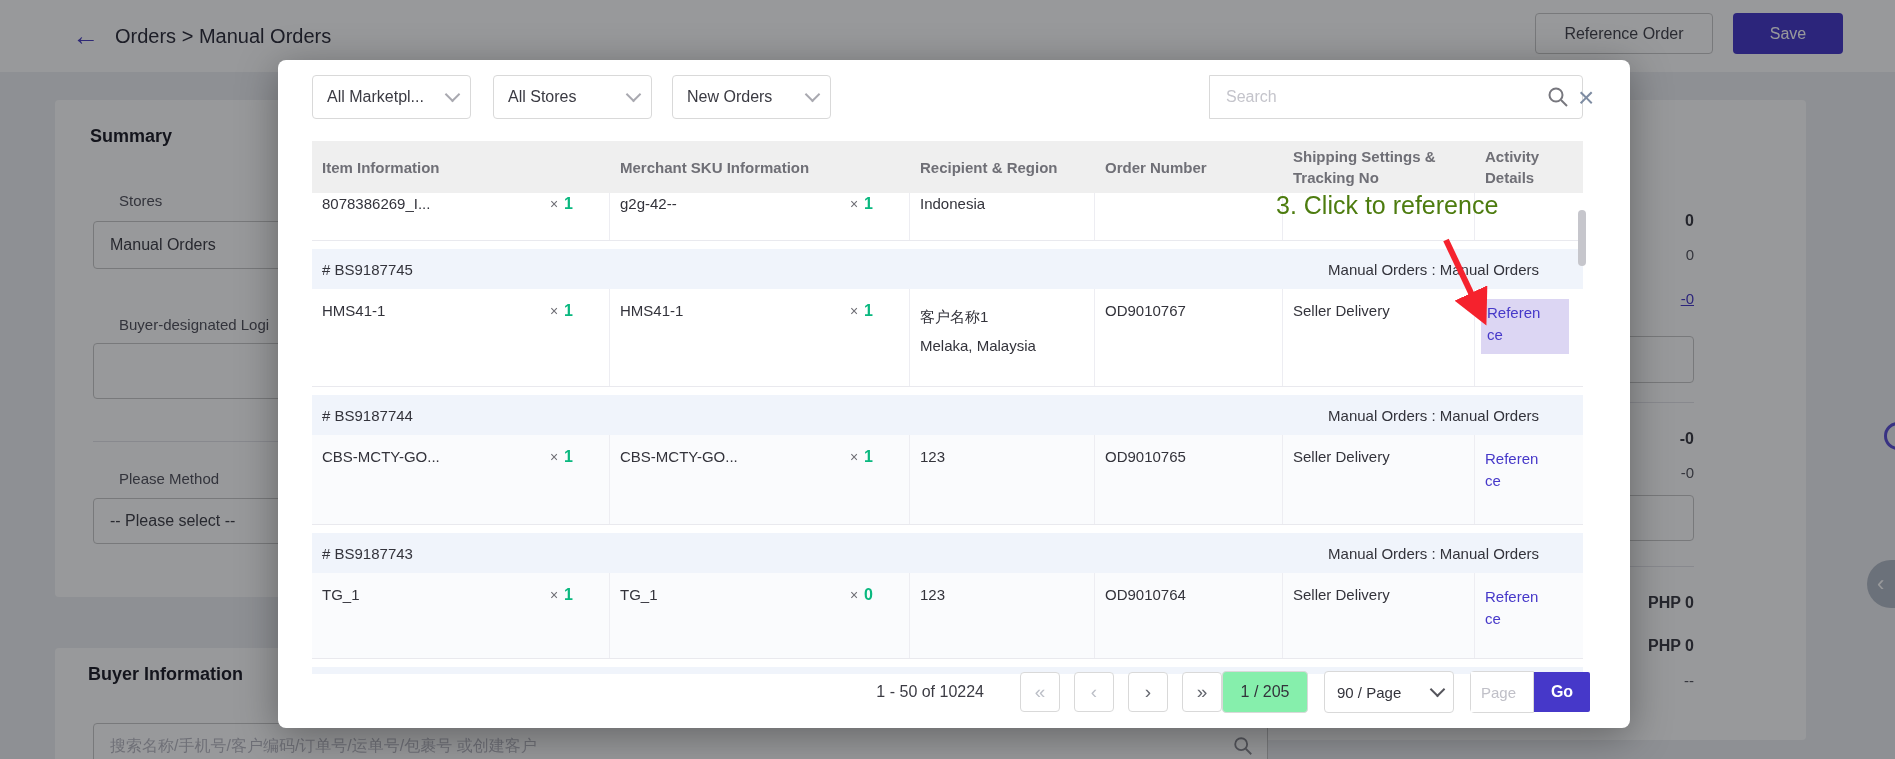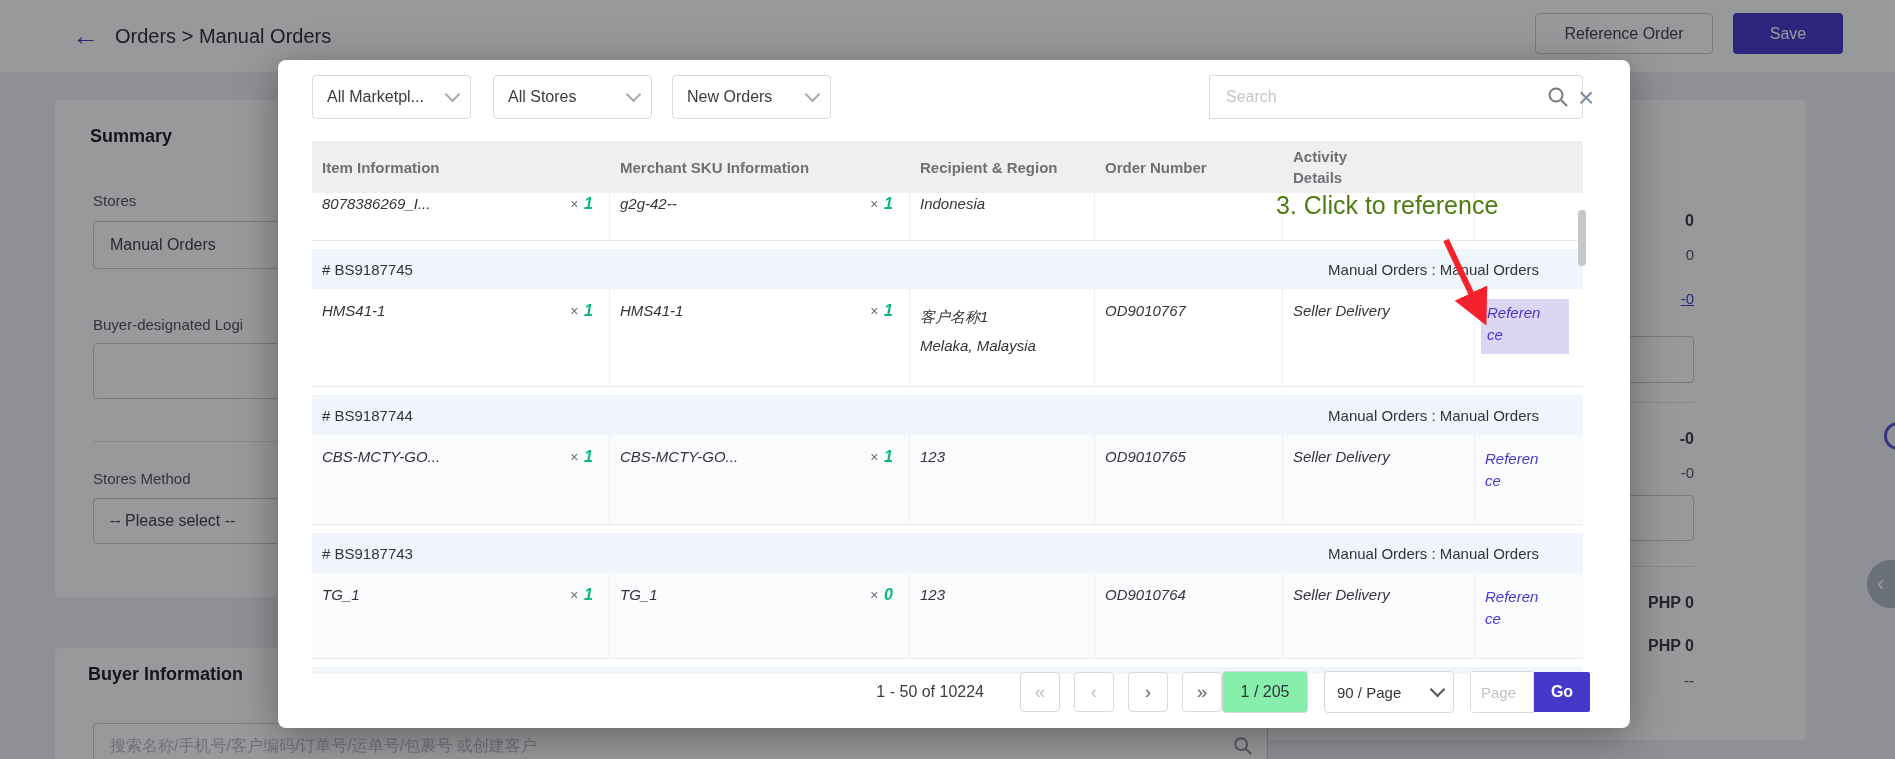--- a/index.html
+++ b/index.html
@@ -10,21 +10,21 @@
   
   .topbar{left:0;top:0;width:1895px;height:72px;background:#ffffff;display:flex;align-items:center;}
   .back{font-size:27px;color:#4a3fc0;margin-left:72px;line-height:1;cursor:pointer;}
   .crumb{font-size:20px;color:#2b2b38;font-weight:500;margin-left:16px;}
   .btn-outline{left:1535px;top:13px;width:178px;height:41px;border:1px solid #c9c9c9;border-radius:4px;
                background:#fff;font-size:16px;color:#44444c;display:flex;align-items:center;justify-content:center;}
   .btn-save{left:1733px;top:13px;width:110px;height:41px;border-radius:4px;background:#4638c9;color:#fff;
             font-size:16px;display:flex;align-items:center;justify-content:center;}
   .card{background:#ffffff;border-radius:4px;}
   .h-title{font-size:18px;font-weight:700;color:#1d1d26;}
-  .f-label{font-size:15px;color:#52525c;}
+  .f-label{font-size:15px;color:#52525c;margin-left:26px;}
   .f-input{border:1px solid #c9c9c9;border-radius:4px;background:#fff;font-size:16px;color:#3e3e46;
            padding:0 16px;width:100%;height:100%;box-sizing:border-box;font-family:inherit;outline:none;}
   .f-input::placeholder{color:#b9b9c2;}
   .divider{height:1px;background:#e3e3e8;}
   .tot{position:absolute;right:112px;text-align:right;font-size:15px;color:#55555e;}
   .tot.bold{font-weight:700;font-size:16px;color:#3a3a42;}
   .tot.link{color:#4638c9;text-decoration:underline;}
   .ring{left:1884px;top:422px;width:28px;height:28px;border:3px solid #5b4fd6;border-radius:50%;background:transparent;}
   .handle{left:1867px;top:560px;width:42px;height:48px;background:#b2bac6;border-radius:26px 0 0 26px;
           display:flex;align-items:center;color:#fff;font-size:22px;padding-left:10px;}
@@ -42,21 +42,21 @@
   .searchbox input::placeholder{color:#c4c4cb;}
   .close-x{top:24px;left:1300px;font-size:28px;color:#7e8ca2;line-height:1;cursor:pointer;}
 
   .thead{top:81px;left:34px;width:1271px;height:52px;background:#efefef;display:flex;}
   .th{box-sizing:border-box;display:flex;align-items:center;padding:0 8px 0 10px;font-size:15px;font-weight:600;
       color:#6f6f76;line-height:21px;}
   .c1{width:298px}.c2{width:300px}.c3{width:185px}.c4{width:188px}.c5{width:192px}.c6{width:108px}
 
   .tbody{top:133px;left:34px;width:1271px;}
   .t-row{display:flex;background:#fff;}
-  .t-cell{box-sizing:border-box;padding:13px 0 0 10px;border-right:1px solid #ededf2;font-size:15px;color:#33333b;overflow:hidden;font-style:italic;}
+  .t-cell{box-sizing:border-box;padding:13px 20px 0 10px;border-right:1px solid #ededf2;font-size:15px;color:#33333b;overflow:hidden;}
   .t-cell:last-child{border-right:none;}
   .prod{display:flex;justify-content:space-between;align-items:baseline;padding-right:16px;}
   .pname{white-space:nowrap;overflow:hidden;max-width:200px;}
   .qty{white-space:nowrap;}
   .qty .x{color:#6d6d74;font-size:14px;margin-right:6px;}
   .qty .n{color:#0ab87f;font-weight:700;font-size:16px;}
   .partial{height:47px;border-bottom:1px solid #e9e9ee;}
   .partial .t-cell{padding-top:2px;}
   .block{margin-top:8px;}
   .group-row{height:40px;background:#f0f4fb;display:flex;justify-content:space-between;align-items:center;
@@ -109,21 +109,21 @@
     <div class="abs h-title" style="left:35px;top:26px;">Summary</div>
     <div class="abs f-label" style="left:38px;top:92px;">Stores</div>
     <div class="abs" style="left:38px;top:121px;width:340px;height:48px;">
       <input class="f-input" readonly="" value="Manual Orders" style="">
     </div>
     <div class="abs f-label" style="left:38px;top:216px;">Buyer-designated Logi</div>
     <div class="abs" style="left:38px;top:243px;width:340px;height:56px;">
       <input class="f-input" style="">
     </div>
     <div class="abs divider" style="left:38px;top:341px;width:250px;"></div>
-    <div class="abs f-label" style="left:38px;top:370px;">Stores Method</div>
+    <div class="abs f-label" style="left:38px;top:370px;">Please Method</div>
     <div class="abs" style="left:38px;top:398px;width:340px;height:46px;">
       <input class="f-input" readonly="" value="-- Please select --" style="">
     </div>
   </div>
 
   <div class="abs card" style="left:1255px;top:100px;width:551px;height:640px;">
     <div class="tot bold" style="top:112px;">0</div>
     <div class="tot" style="top:146px;">0</div>
     <div class="tot link" style="top:190px;">-0</div>
     <div class="abs" style="right:112px;top:236px;width:640px;height:47px;">
@@ -180,20 +180,21 @@
         <line x1="15" y1="15" x2="21" y2="21" stroke="#77777e" stroke-width="2"></line>
       </svg>
     </div>
     <div class="abs close-x">×</div>
 
     <div class="abs thead">
       <div class="th c1">Item Information</div>
       <div class="th c2">Merchant SKU Information</div>
       <div class="th c3">Recipient &amp; Region</div>
       <div class="th c4">Order Number</div>
+      <div class="th c5">Shipping Settings &amp; Tracking No</div>
       <div class="th c6">Activity Details</div>
     </div>
 
     <div class="abs tbody">
 
       <div class="t-row partial">
         <div class="t-cell c1">
             <div class="prod">
           <span class="pname">8078386269_I...</span>
           <span class="qty"><span class="x">×</span><span class="n">1</span></span>

